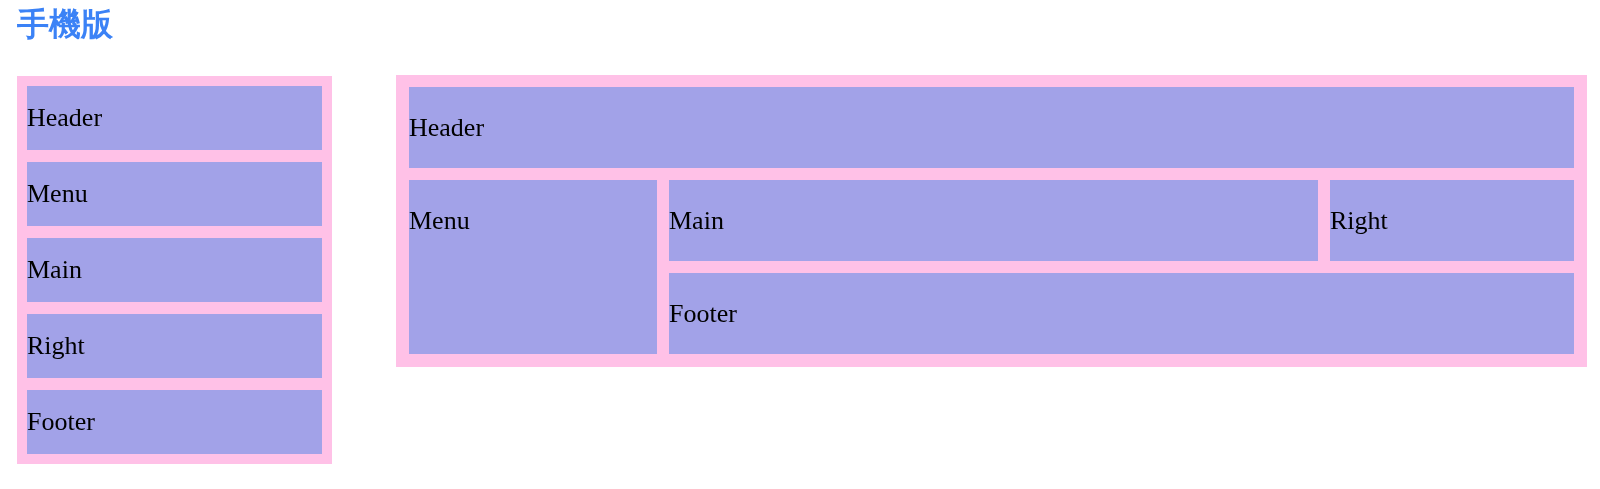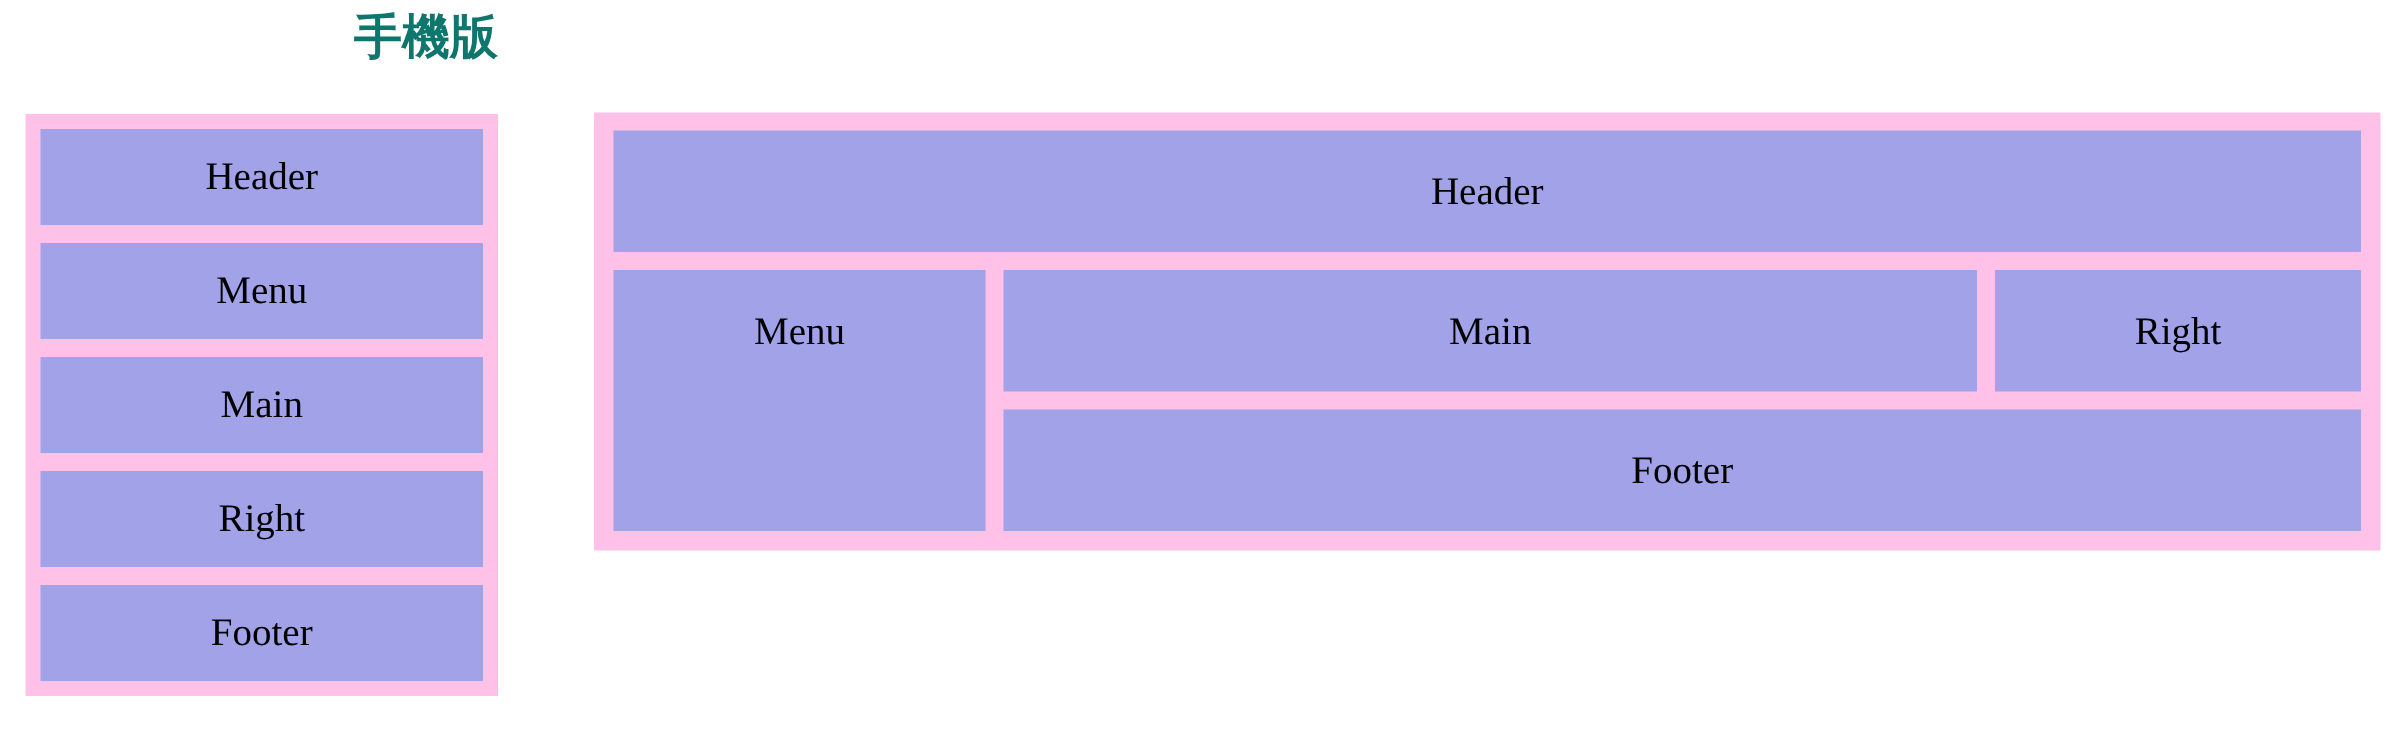--- a/index.html
+++ b/index.html
@@ -11,39 +11,39 @@
     position: relative;
     width: 1600px;
     height: 489px;
     background: #ffffff;
     overflow: hidden;
     font-family: "Liberation Sans", "DejaVu Sans", sans-serif;
   }
   .section-title {
     position: absolute;
     top: 4px;
-    text-align: right;
+    text-align: left;
     font-family: "Liberation Sans", "DejaVu Sans", sans-serif;
     font-weight: bold;
     font-size: 32px;
     line-height: 40px;
-    color: #0f766e;
+    color: #3b82f6;
     margin: 0;
   }
   .mobile-title  { left: 17px;  width: 315px; }
   .desktop-title { left: 396px; width: 1191px; }
 
   .frame {
     position: absolute;
     background: #ffc1e7;
     box-sizing: border-box;
   }
   .box {
     background: #a2a2e8;
-    text-align: center;
+    text-align: left;
     font-family: "Liberation Serif", "DejaVu Serif", serif;
     font-size: 26px;
     color: #000000;
     overflow: hidden;
   }
 
   
   .mobile-frame {
     left: 17px;
     top: 76px;

